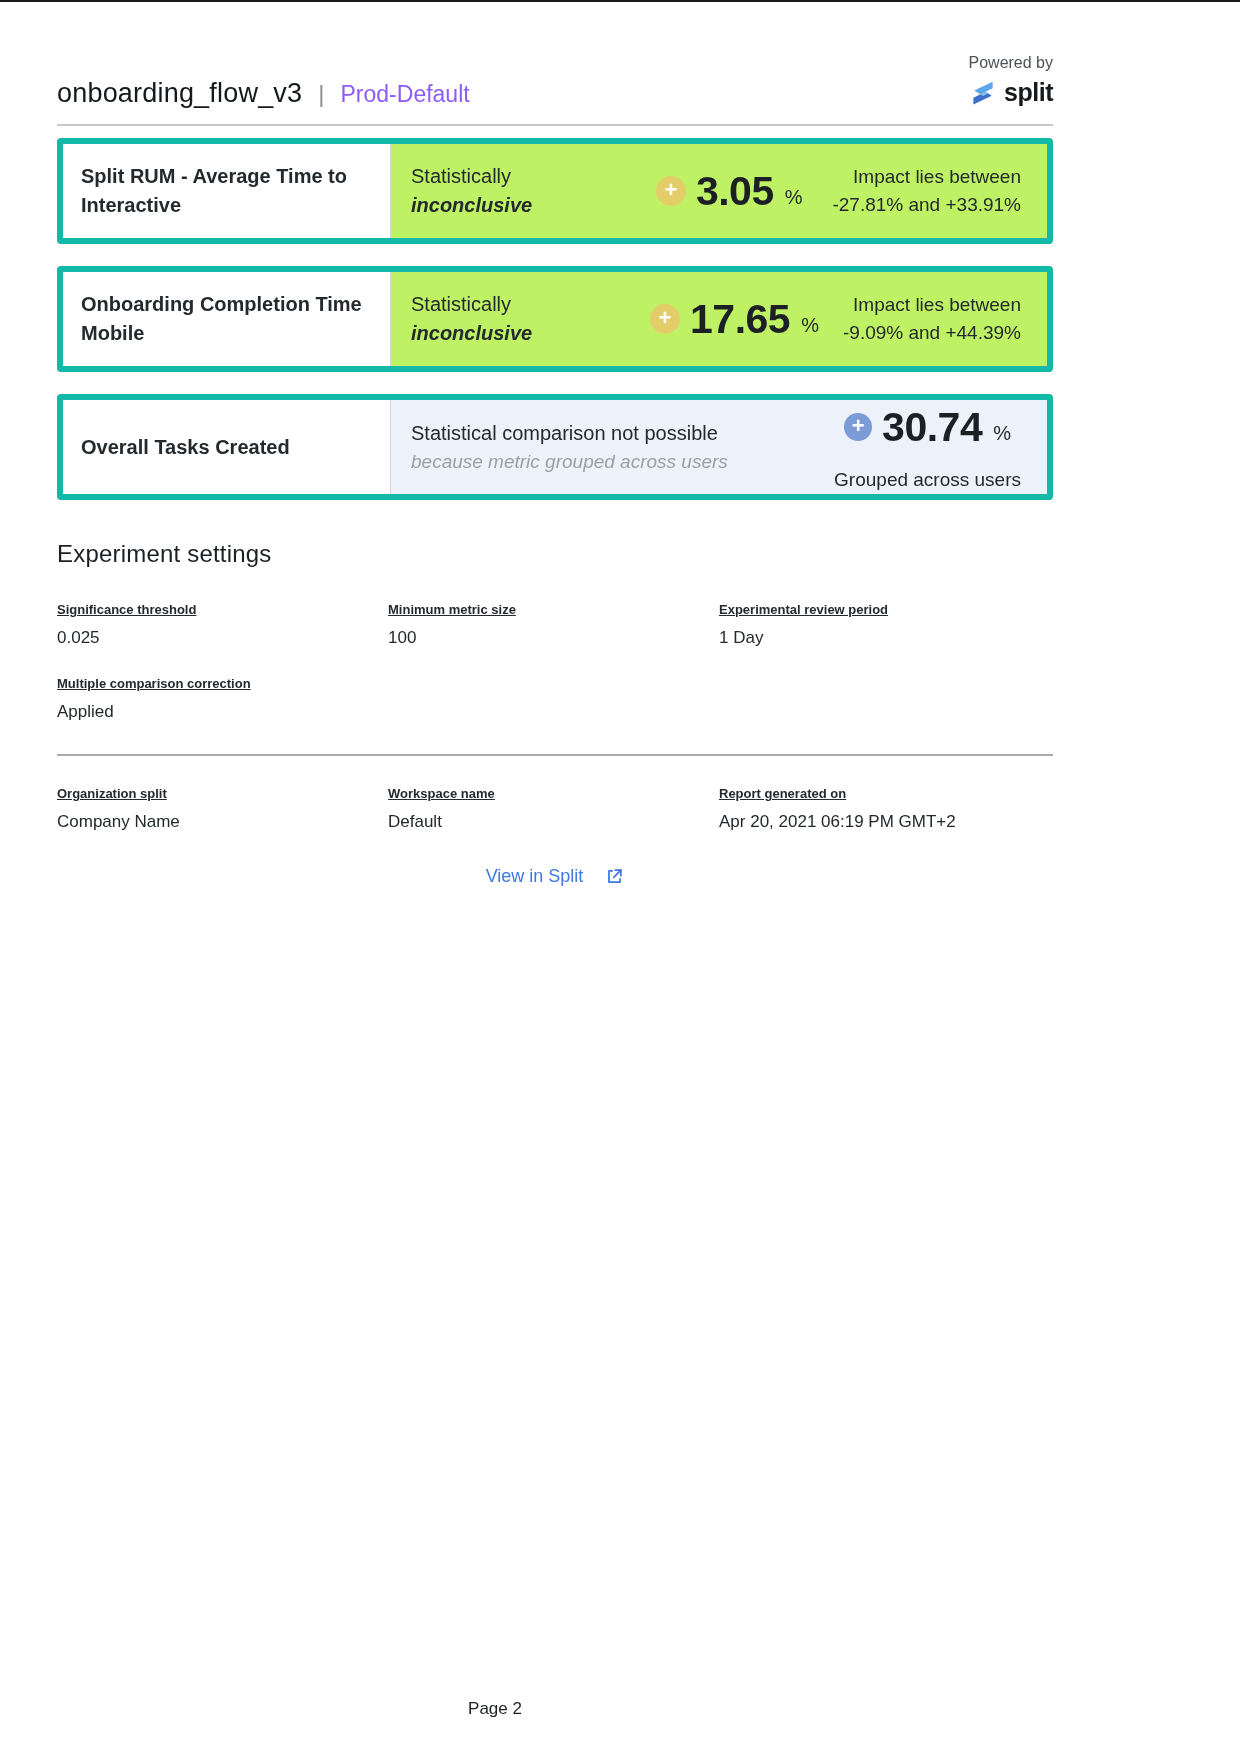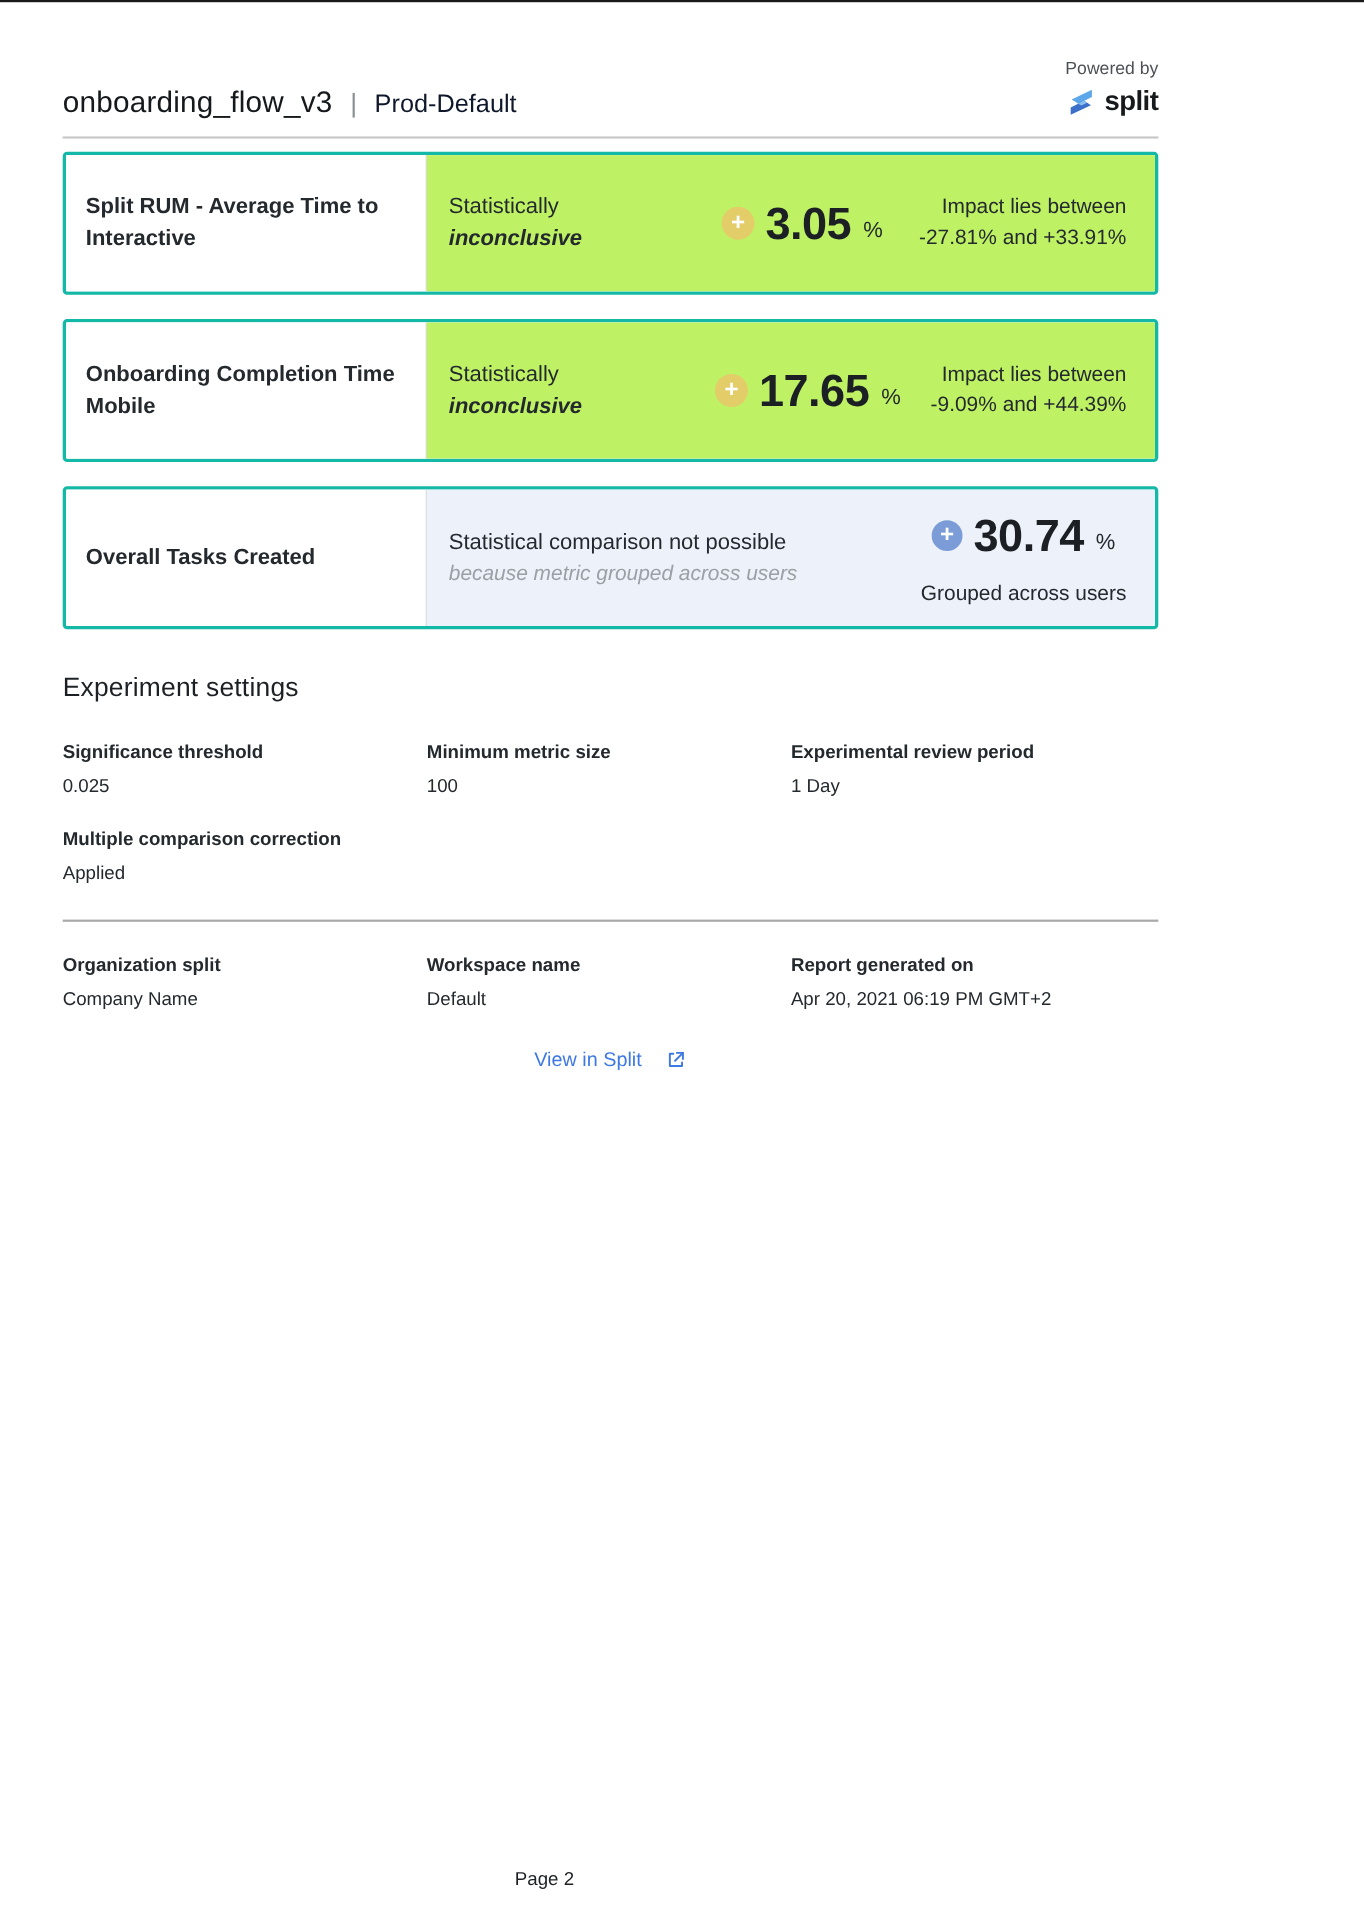--- a/index.html
+++ b/index.html
@@ -14,27 +14,27 @@
   .content { width: 996px; margin-left: 57px; position: relative; }
 
   
   .brand-block { position: absolute; top: 52px; right: 0; text-align: right; }
   .powered-by { font-size: 16px; color: #4d5156; margin-bottom: 6px; }
   .brand-row { display: flex; align-items: center; justify-content: flex-end; gap: 7px; }
   .brand-word { font-size: 25px; font-weight: 700; color: #17191c; letter-spacing: -0.5px; }
   .title-row { padding-top: 76px; display: flex; align-items: baseline; gap: 16px; }
   .exp-name { font-size: 27px; font-weight: 500; color: #15191c; letter-spacing: 0.2px; }
   .title-sep { font-size: 24px; color: #8a8f94; font-weight: 300; }
-  .env-name { font-size: 23px; font-weight: 400; color: #0f172a; }
+  .env-name { font-size: 23px; font-weight: 400; color: #8b5cf6; }
   .header-rule { border: none; border-top: 2px solid #c8c8c8; margin-top: 15px; margin-bottom: 12px; }
 
   
   .card {
-    display: flex; height: 130px; margin-bottom: 22px;
-    border: 3px solid #14b8a6; border-radius: 4px; overflow: hidden; background: #fff;
+    display: flex; height: 106px; margin-bottom: 22px;
+    border: 6px solid #14b8a6; border-radius: 4px; overflow: hidden; background: #fff;
   }
   .card-left {
     width: 328px; flex: 0 0 328px; background: #fff;
     border-right: 1px solid #d5d5d5;
     display: flex; align-items: center; padding: 0 18px;
   }
   .metric-name { font-size: 20px; font-weight: 700; line-height: 1.45; color: #24292e; }
   .card-right { flex: 1; display: flex; align-items: center; padding: 0 26px 0 20px; }
   .theme-yellow .card-right { background: #bef264; }
   .theme-blue  .card-right { background: #edf2fa; }
@@ -59,21 +59,21 @@
   .metric-unit { font-size: 20px; font-weight: 400; align-self: flex-end; padding-bottom: 6px; margin-left: 1px; }
 
   .impact-block { flex: 0 0 auto; text-align: right; font-size: 19px; line-height: 1.5; color: #24292e; }
 
   .theme-blue .value-block { flex: 0 0 auto; flex-direction: column; align-items: center; }
   .grouped-caption { font-size: 19px; color: #24292e; margin-top: 18px; text-align: center; }
 
   
   .section-title { font-size: 24px; font-weight: 500; color: #1c2024; margin-top: 40px; letter-spacing: 0.2px; }
   .fields-grid { display: grid; grid-template-columns: 331px 331px 334px; margin-top: 34px; row-gap: 28px; }
-  .field-label { font-size: 17px; font-weight: 700; color: #24292e; margin-bottom: 11px; }
+  .field-label { font-size: 13px; font-weight: 700; color: #24292e; margin-bottom: 11px; text-decoration: underline; }
   .field-value { font-size: 17px; font-weight: 400; color: #24292e; }
 
   .section-divider { border: none; border-top: 2px solid #a9a9a9; margin-top: 32px; }
   .report-grid { display: grid; grid-template-columns: 331px 331px 334px; margin-top: 30px; }
 
   
   .link-row { margin-top: 34px; text-align: center; }
   .view-link {
     display: inline-flex; align-items: center; gap: 22px;
     color: #3d78e3; font-size: 18px; text-decoration: none; cursor: pointer;

